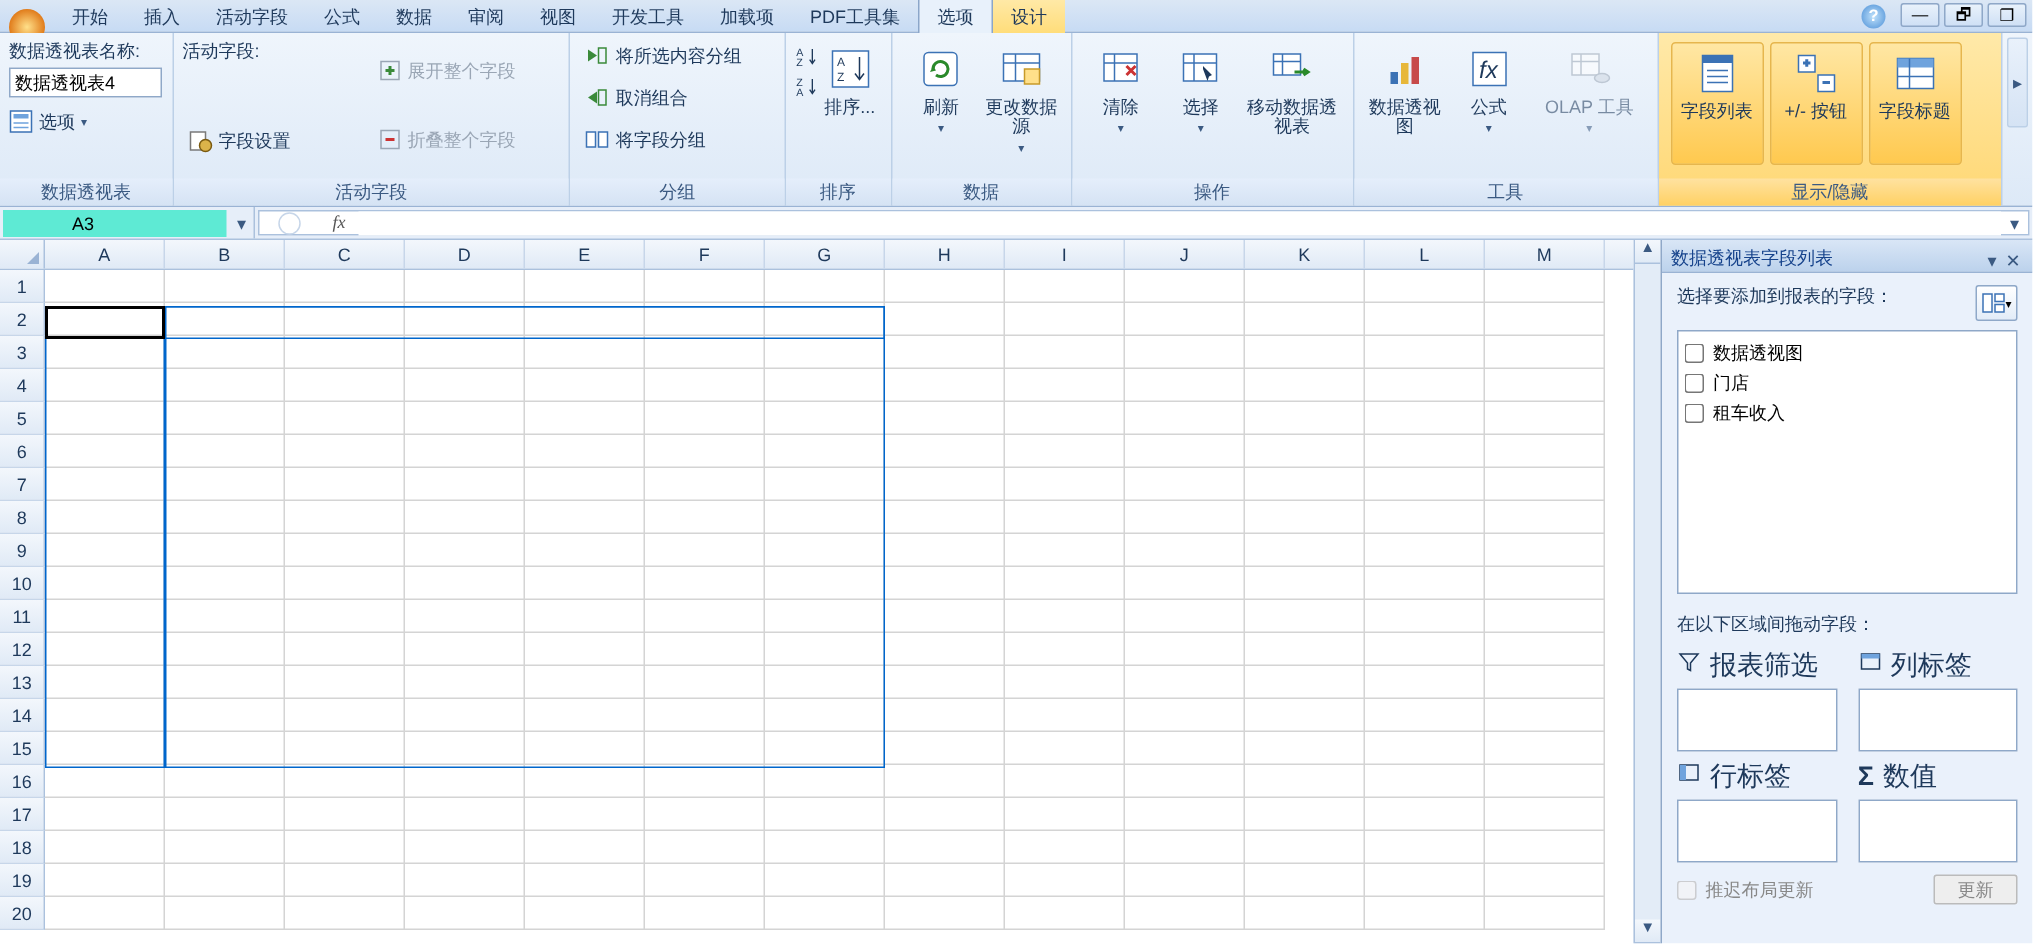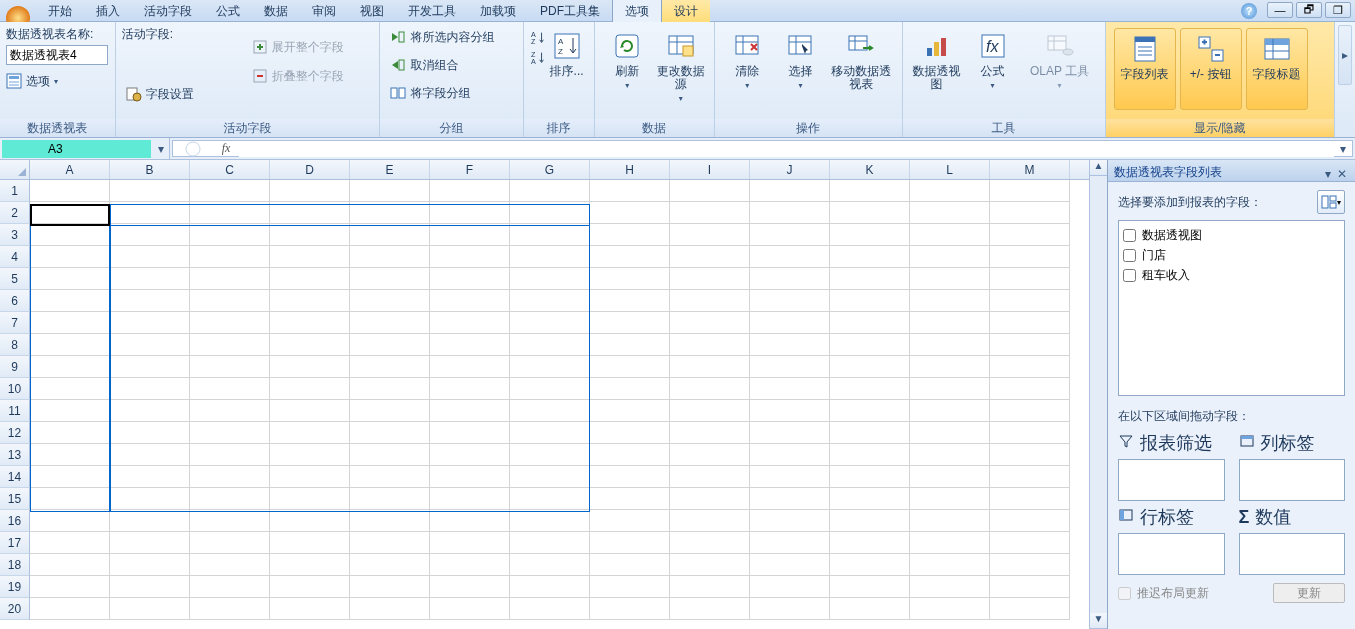--- a/index.html
+++ b/index.html
@@ -73,32 +73,32 @@
   .active-cell { position:absolute; left:30px; top:44px; width:80px; height:22px; border:2px solid #000; pointer-events:none;}
   .sheet-scroll { width:18px; background:#e3ecf7; border-left:1px solid #abc1dd; display:flex; flex-direction:column;}
   .sheet-scroll .arr{height:16px; text-align:center; color:#3b5a82; font-size:10px; background:linear-gradient(#f3f7fc,#e0eaf6); border-bottom:1px solid #abc1dd;}
 
   
   .pane { width:248px; border-left:1px solid #8fa8c8; background:#eaf1fb; display:flex; flex-direction:column;}
   .pane-title { height:22px; background:linear-gradient(#d9e6f6,#bcd2ec); border-bottom:1px solid #9ab3d4; display:flex; align-items:flex-end; padding:0 6px; color:#15428b; font-weight:normal; font-size:12px;}
   .pane-title .spacer{flex:1;}
   .pane-title .tb { width:14px; text-align:center; color:#3b5a82; cursor:default;}
   .pane-body { flex:1; padding:8px 10px 4px 10px; display:flex; flex-direction:column; gap:6px; overflow:hidden;}
-  .chooser { display:flex; align-items:center; gap:6px;}
+  .chooser { display:flex; align-items:flex-start; gap:6px;}
   .chooser .txt{ flex:1; color:#1e395b; font-size:12px; line-height:14px;}
   .layout-btn { width:28px;height:24px;border:1px solid #8fa8c8;background:linear-gradient(#fff,#e2ecf8);border-radius:2px; display:flex; align-items:center; justify-content:center; font-size:10px;}
   .field-list { border:1px solid #8fa8c8; background:#fff; height:176px; padding:4px; overflow:auto;}
   .field-item { display:flex; align-items:center; gap:6px; height:20px; font-size:12px; color:#000;}
   .field-item input { width:13px; height:13px;}
   .drag-hint { font-size:12px; color:#1e395b; margin-top:6px;}
   .drop-areas { display:grid; grid-template-columns:1fr 1fr; grid-template-rows:auto 42px auto 42px; gap:4px 14px;}
   .drop-label { display:flex; align-items:center; gap:6px; font-size:18px; color:#1e395b;}
   .drop-box { border:1px solid #8fa8c8; background:#fff; height:42px;}
   .pane-footer { display:flex; align-items:center; gap:6px; padding:2px 0; font-size:12px; color:#666;}
-  .pane-footer .upd-btn { margin-left:auto; border:1px solid #bbb; background:#eee; color:#888; width:72px; height:20px; text-align:center; line-height:18px; border-radius:2px;}
+  .pane-footer .upd-btn { margin-left:auto; border:1px solid #bbb; background:#eee; color:#888; width:56px; height:20px; text-align:center; line-height:18px; border-radius:2px;}
 
   
   svg.ico { width:16px; height:16px; }
   svg.bico { width:32px; height:32px; }
 </style>
 </head>
 <body>
 
 <div class="tabs">
   <div class="office-btn">
@@ -165,21 +165,21 @@
         <div class="small-btn">
           <span class="icon-box">
               <svg class="ico" viewBox="0 0 16 16">
                 <rect x="1" y="2" width="10" height="12" fill="#fff" stroke="#7a7a7a"></rect>
                 <circle cx="11" cy="11" r="4" fill="#dcb34a" stroke="#7a5a10"></circle>
               </svg>
             </span>
           <span>字段设置</span>
         </div>
       </div>
-      <div class="vcol" style="margin-left:6px; gap:7px; padding-top:10px;">
+      <div class="vcol" style="margin-left:6px; gap:24px; padding-top:10px;">
         <div class="small-btn" style="color:#9aa6b5;">
           <span class="icon-box">
               <svg class="ico" viewBox="0 0 16 16">
                 <rect x="2" y="2" width="12" height="12" fill="none" stroke="#9aa6b5"></rect>
                 <path d="M5 8h6M8 5v6" stroke="#3a8a3a" stroke-width="2"></path>
               </svg>
             </span>
           <span>展开整个字段</span>
         </div>
         <div class="small-btn" style="color:#9aa6b5;">

